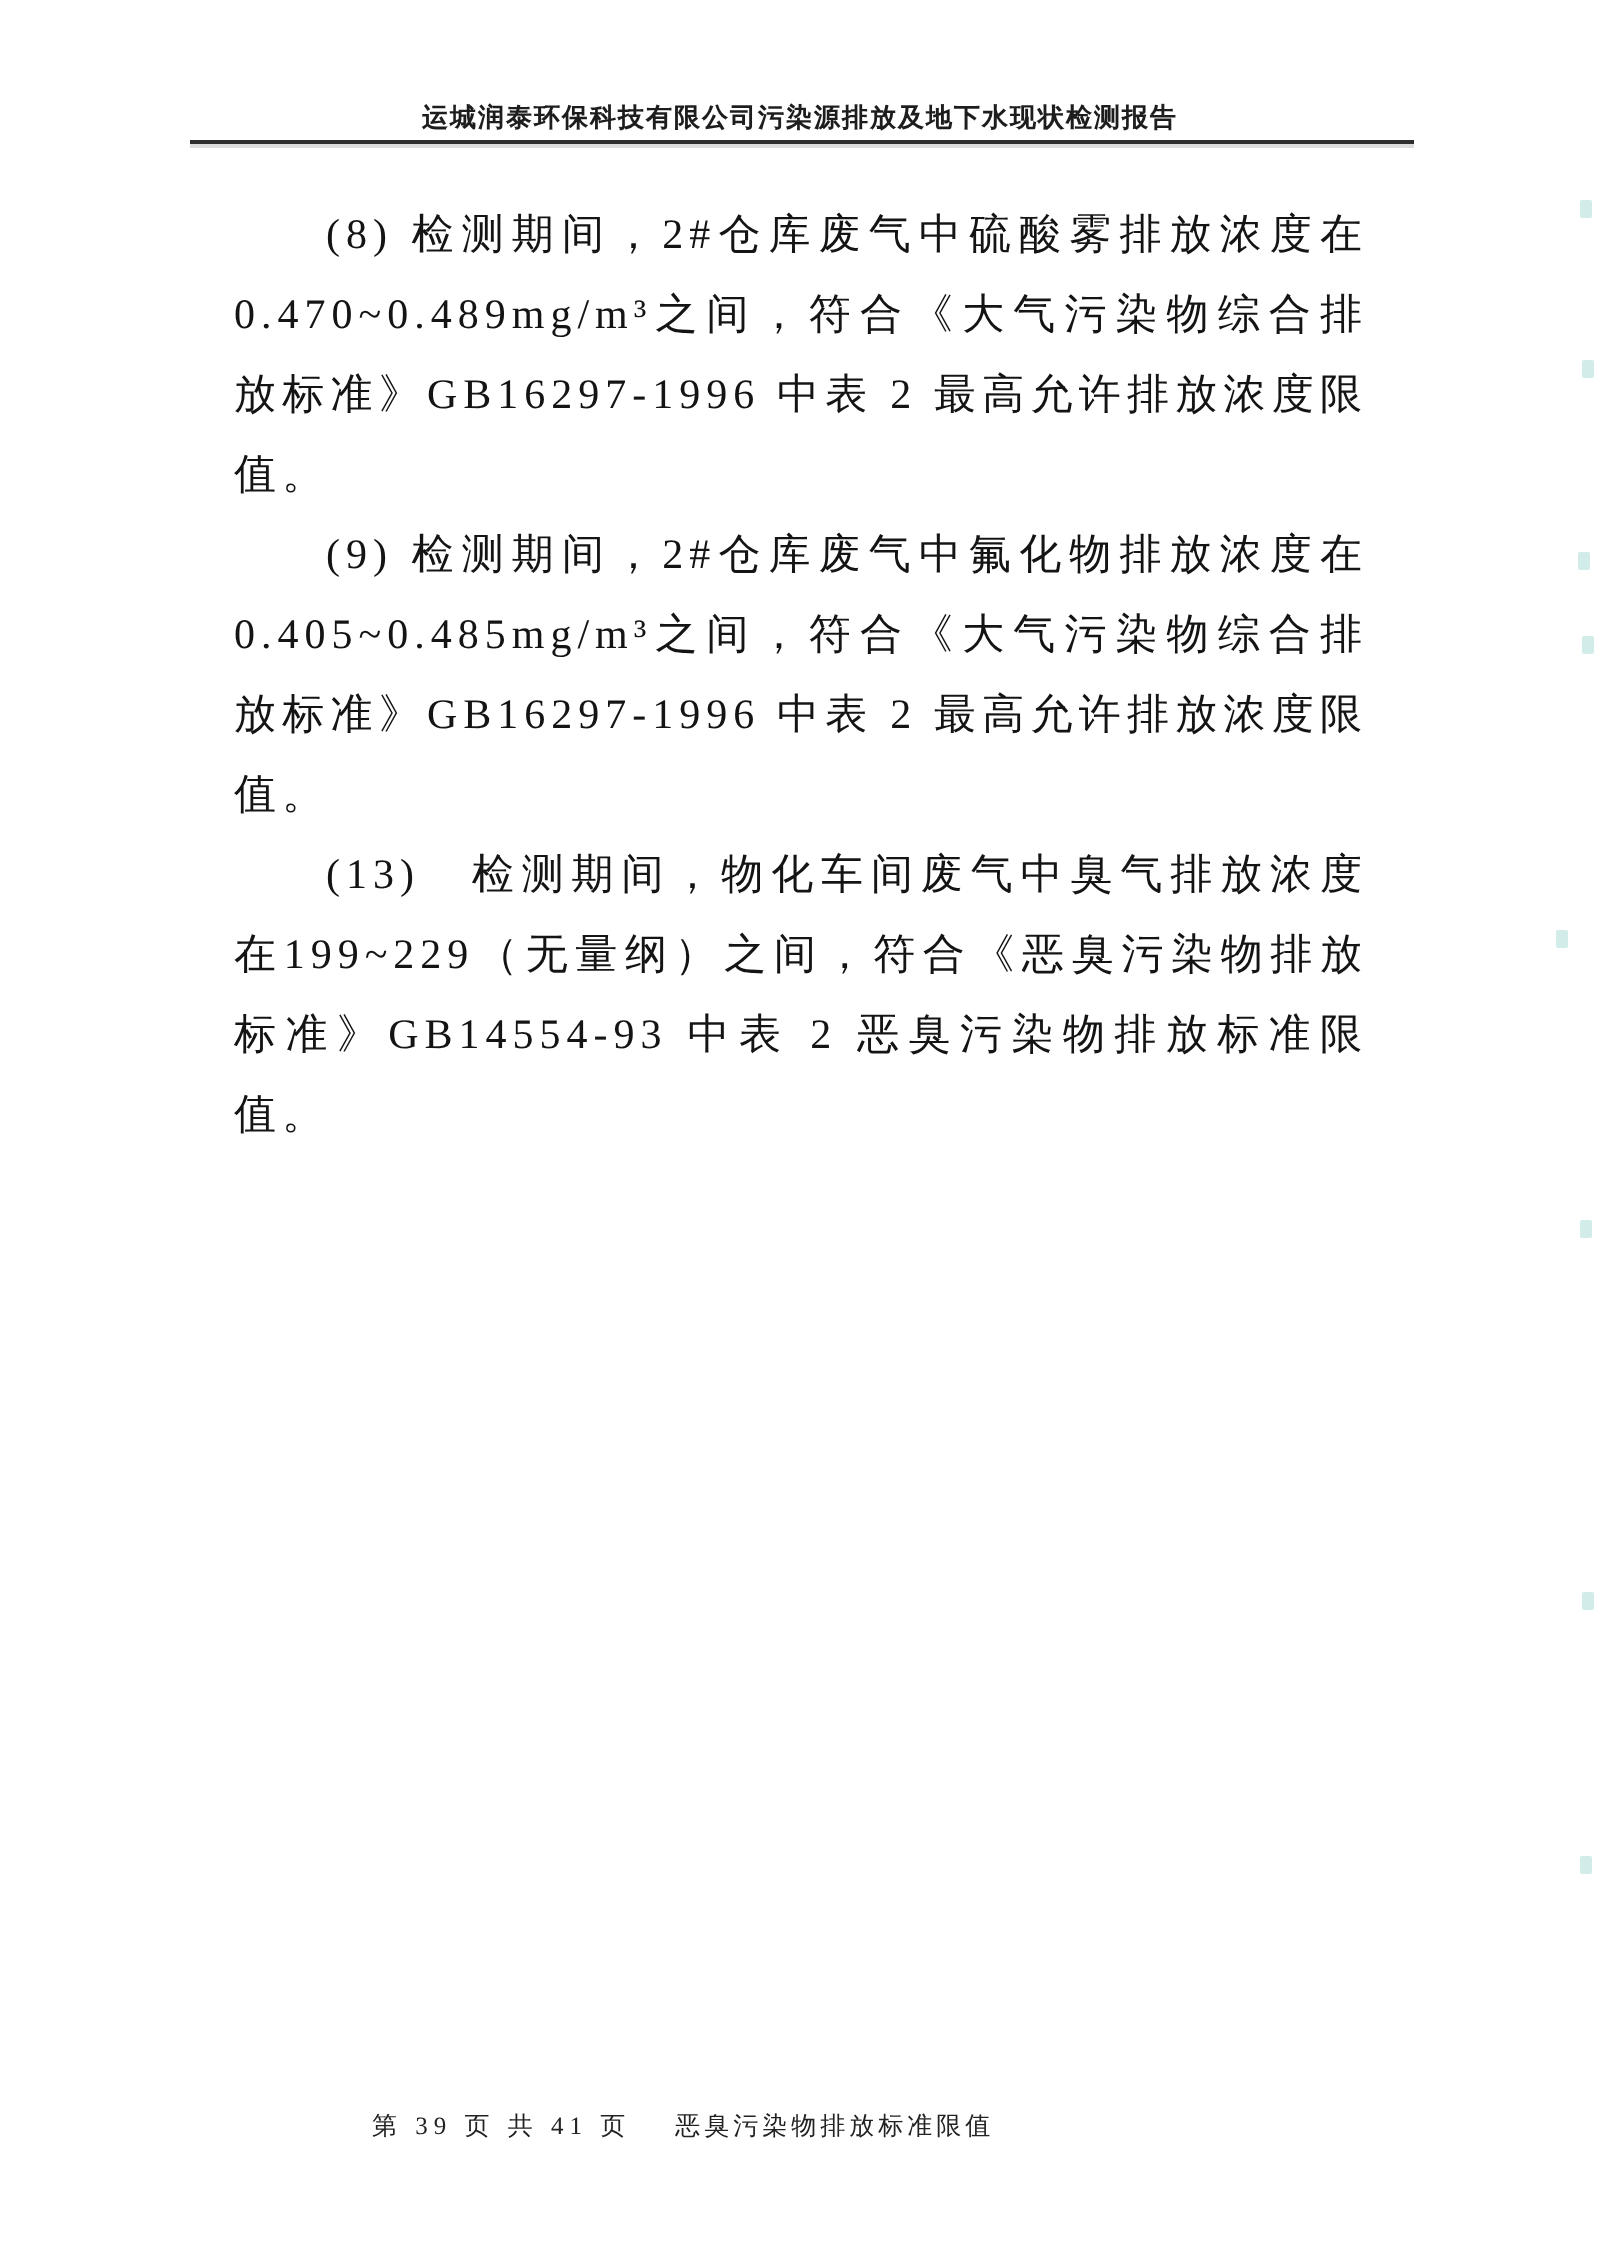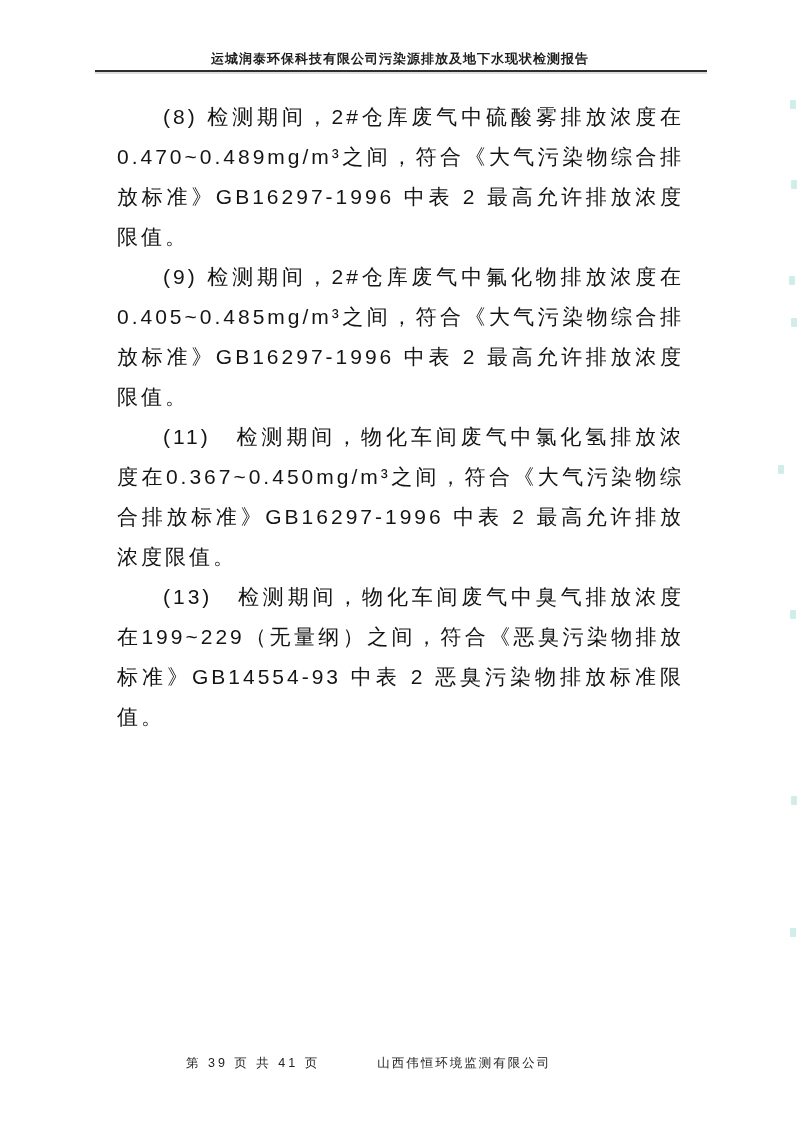--- a/index.html
+++ b/index.html
@@ -6,21 +6,21 @@
     margin: 0;
     padding: 0;
     background: #ffffff;
   }
   .page {
     position: relative;
     width: 800px;
     height: 1134px;
     background: #ffffff;
     overflow: hidden;
-    font-family: Liberation Sans, sans-serif;
+    font-family: Liberation Serif, serif;
     color: #161616;
   }
   
   .header-title {
     position: absolute;
     top: 50px;
     left: 0;
     right: 0;
     text-align: center;
     font-size: 13px;
@@ -55,21 +55,21 @@
     text-indent: 46px;
     word-break: break-all;
   }
   
   .footer {
     position: absolute;
     top: 1055px;
     left: 186px;
     display: flex;
     align-items: baseline;
-    gap: 57px;
+    gap: 22px;
     font-size: 12.5px;
     color: #222222;
   }
   .footer .page-info {
     letter-spacing: 3px;
   }
   .footer .company {
     letter-spacing: 2px;
   }
   
@@ -86,28 +86,27 @@
 
 <div class="page">
 
   <div class="header-title">运城润泰环保科技有限公司污染源排放及地下水现状检测报告</div>
 
   <div class="header-rule" style="background: rgb(46, 46, 46);"></div>
 
   <div class="content">
     <p>(8) 检测期间，2#仓库废气中硫酸雾排放浓度在0.470~0.489mg/m³之间，符合《大气污染物综合排放标准》GB16297-1996 中表 2 最高允许排放浓度限值。</p>
     <p>(9) 检测期间，2#仓库废气中氟化物排放浓度在0.405~0.485mg/m³之间，符合《大气污染物综合排放标准》GB16297-1996 中表 2 最高允许排放浓度限值。</p>
-    <p>(11)　检测期间，物化车间废气中氯化氢排放浓度在0.367~0.450mg/m³之间，符合《大气污染物综合排放标准》GB16297-1996 中表 2 最高允许排放浓度限值。</p>
     <p>(13)　检测期间，物化车间废气中臭气排放浓度在199~229（无量纲）之间，符合《恶臭污染物排放标准》GB14554-93 中表 2 恶臭污染物排放标准限值。</p>
 
   </div>
 
   <div class="footer">
     <span class="page-info">第 39 页 共 41 页</span>
-    <span class="company">山西伟恒环境监测有限公司</span>
+    <span class="company">恶臭污染物排放标准限值</span>
   </div>
 
   <span class="artifact" style="left: 790px; top: 100px; background: rgb(126, 201, 192);"></span>
   <span class="artifact" style="left: 791px; top: 180px; background: rgb(126, 201, 192);"></span>
   <span class="artifact" style="left: 789px; top: 276px; background: rgb(126, 201, 192);"></span>
   <span class="artifact" style="left: 791px; top: 318px; background: rgb(126, 201, 192);"></span>
   <span class="artifact" style="left: 778px; top: 465px; background: rgb(126, 201, 192);"></span>
   <span class="artifact" style="left: 790px; top: 610px; background: rgb(126, 201, 192);"></span>
   <span class="artifact" style="left: 791px; top: 796px; background: rgb(126, 201, 192);"></span>
   <span class="artifact" style="left: 790px; top: 928px; background: rgb(126, 201, 192);"></span>

